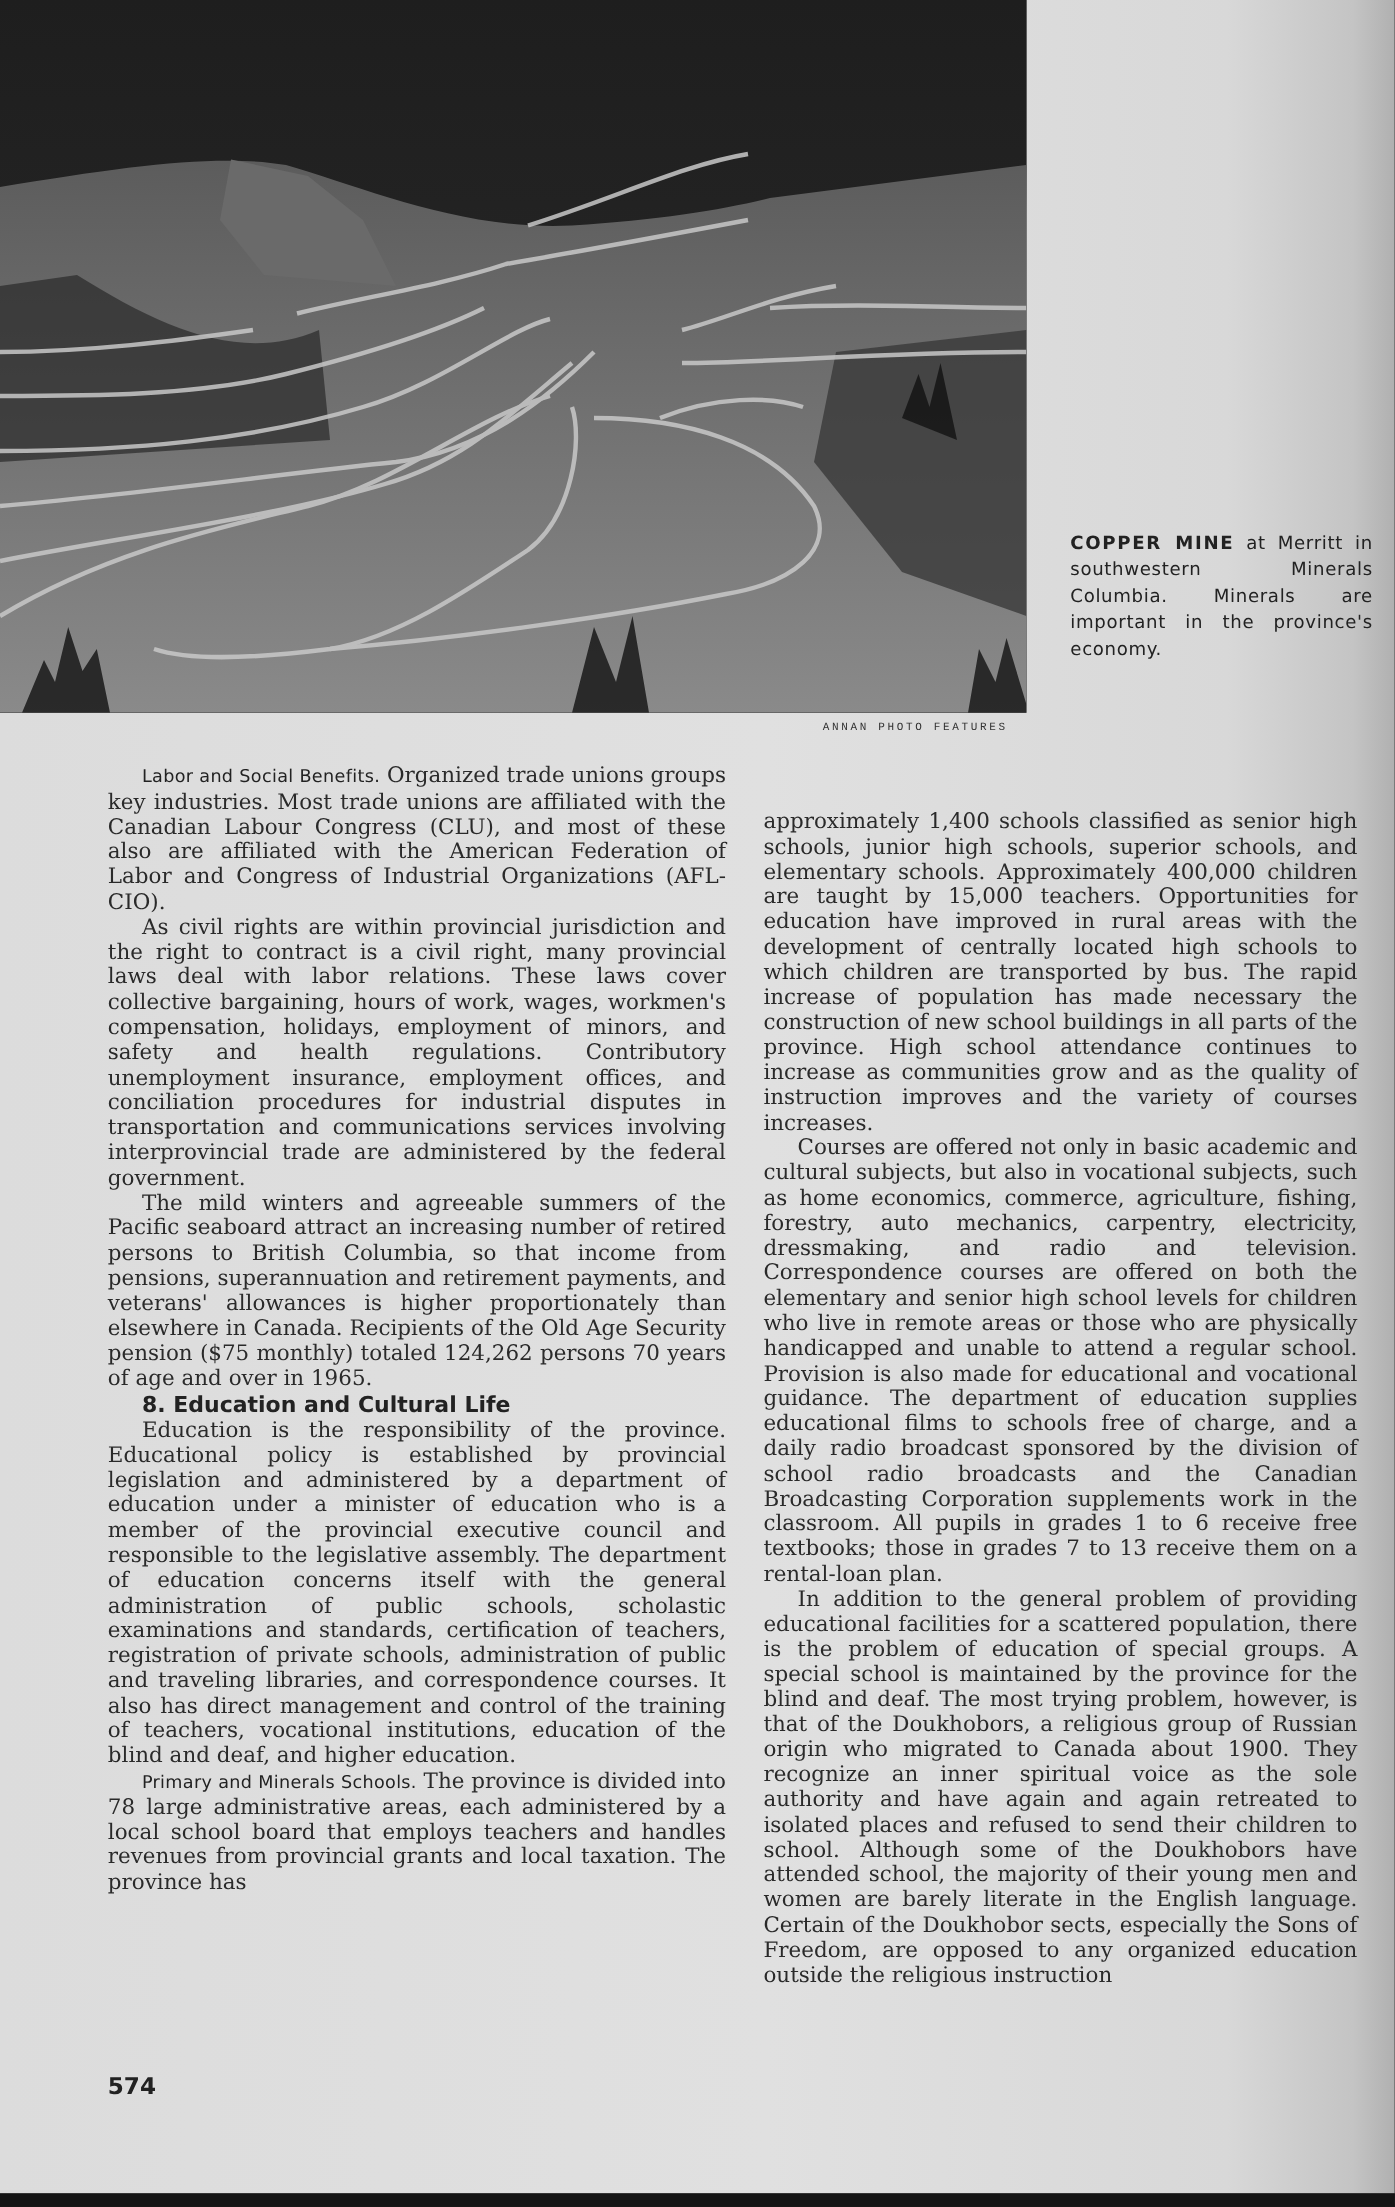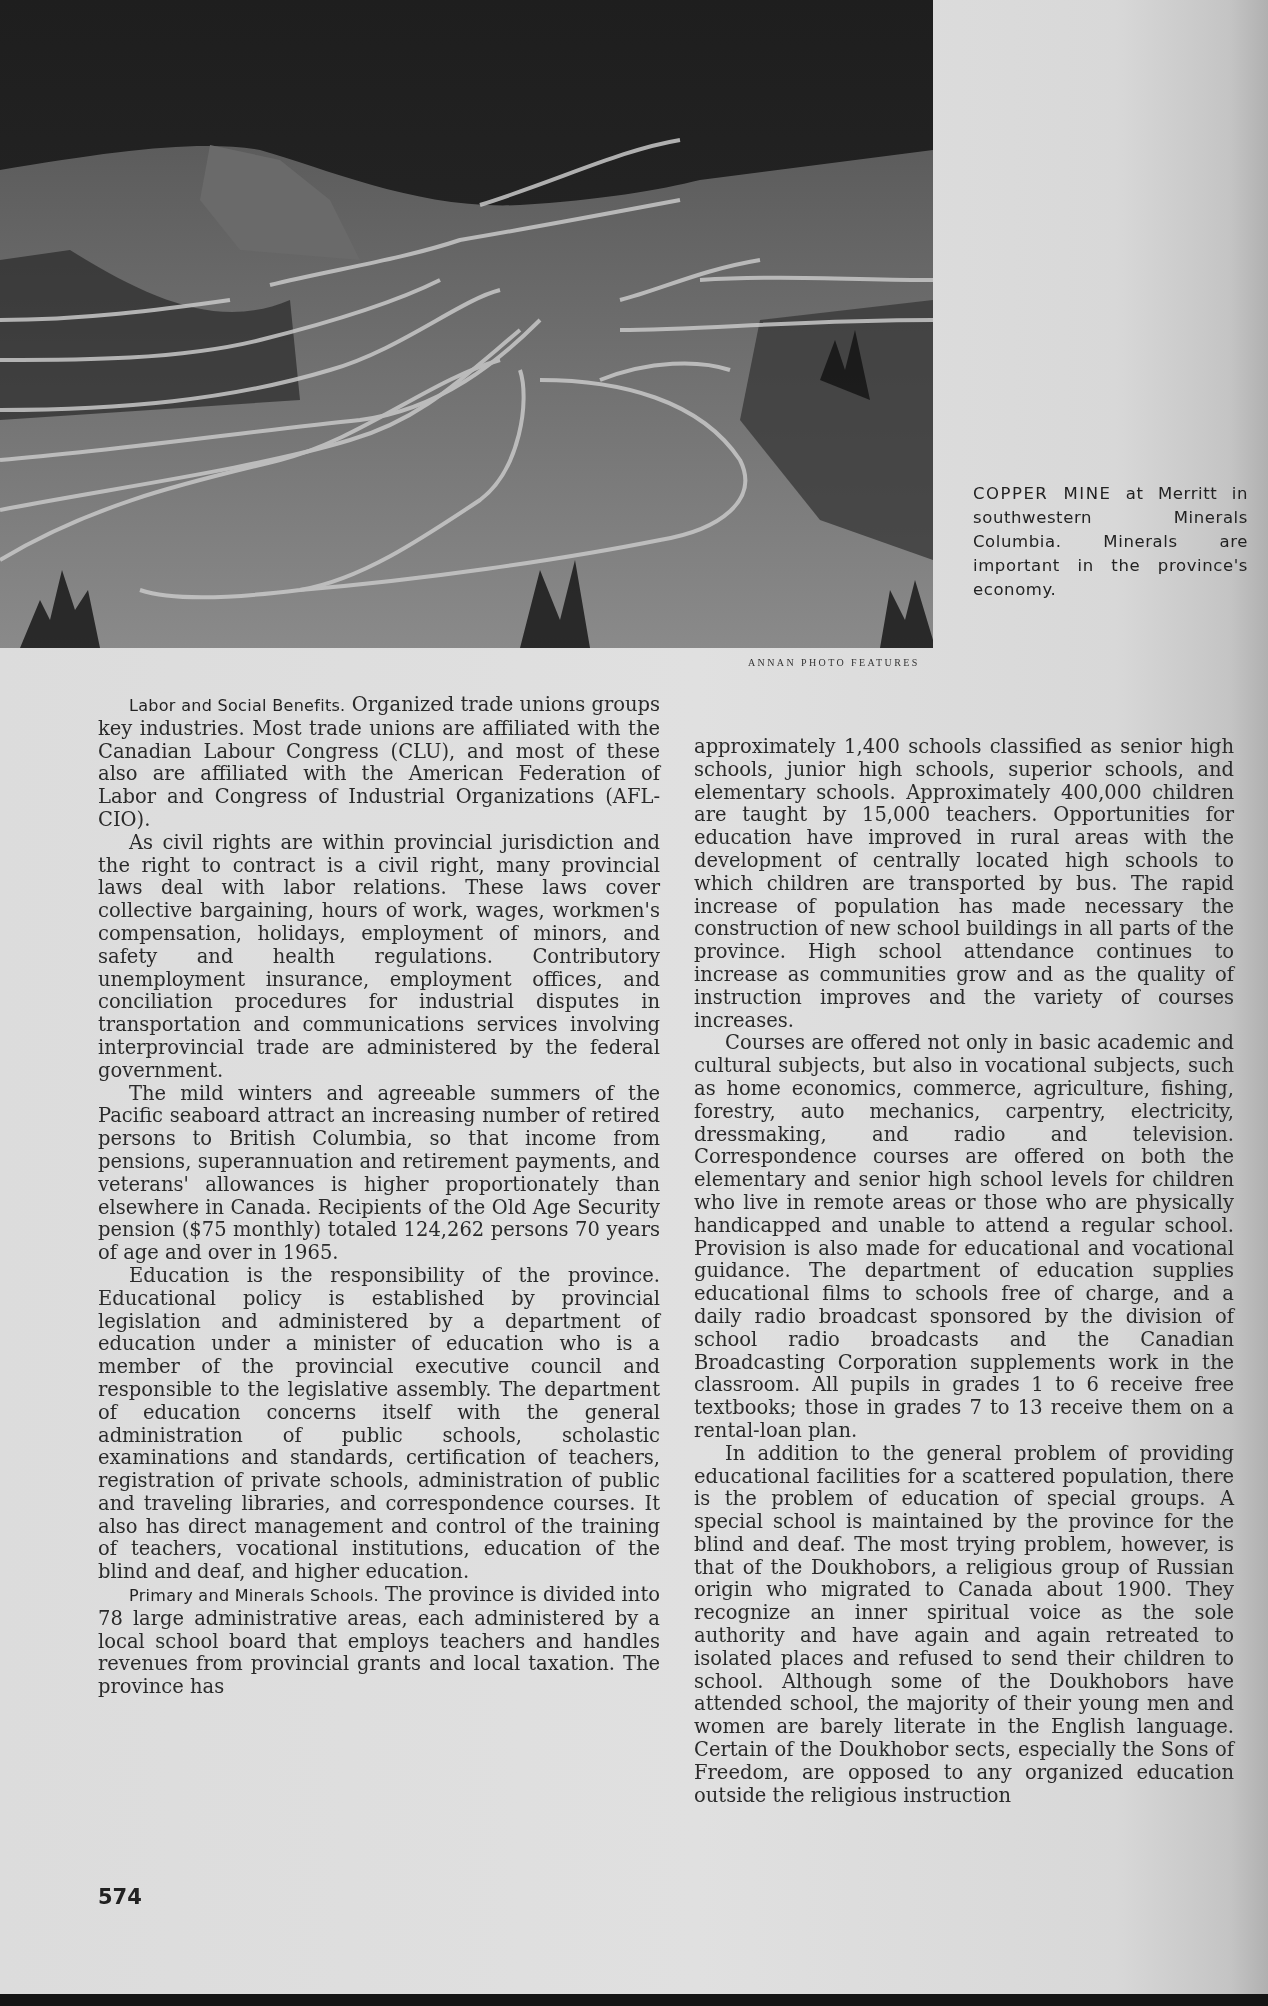--- a/index.html
+++ b/index.html
@@ -24,24 +24,24 @@
       linear-gradient(180deg, #1c1c1c 0%, #222 14%, #2e2e2e 22%, transparent 30%),
       radial-gradient(ellipse at 45% 62%, #9a9a9a 0%, #7a7a7a 25%, #4a4a4a 55%, #2a2a2a 80%),
       #333;
   }
   .photo svg { position: absolute; left: 0; top: 0; }
   .caption {
     position: absolute; left: 973px; top: 482px; width: 275px;
     font-family: "DejaVu Sans", sans-serif; font-size: 16.5px; line-height: 24px;
     color: #222; text-align: justify; letter-spacing: 0.6px;
   }
-  .caption .lead { font-weight: normal; letter-spacing: 1.5px; margin-top: 12px; }
+  .caption .lead { font-weight: bold; letter-spacing: 1.5px; margin-top: 12px; }
   .credit {
     position: absolute; left: 748px; top: 657px;
-    font-family: Liberation Serif, serif; font-size: 10px; letter-spacing: 2.4px; color: #333; text-align: center;
+    font-family: Liberation Mono, monospace; font-size: 10px; letter-spacing: 2.4px; color: #333; text-align: center;
   }
   .col {
     position: absolute; top: 694px;
     font-size: 19.5px; line-height: 22.8px; color: #2a2a2a;
     text-align: justify; hyphens: manual;
   }
   .col.left { left: 98px; width: 562px; }
   .col.right { left: 694px; width: 540px; top: 736px; }
   .col p { margin: 0; text-indent: 31px; }
   .col p.noindent { text-indent: 0; }
@@ -108,20 +108,21 @@
   <div class="credit">ANNAN PHOTO FEATURES</div>
 
   <div class="caption">
     <span class="lead">COPPER MINE</span><span> at Merritt in southwestern Minerals Columbia. Minerals are important in the province's economy.</span>
   </div>
 
   <div class="col left">
     <p><span class="runin">Labor and Social Benefits.</span><span> Organized trade unions groups key industries. Most trade unions are affiliated with the Canadian Labour Congress (CLU), and most of these also are affiliated with the American Federation of Labor and Congress of Industrial Organizations (AFL-CIO).</span></p>
     <p>As civil rights are within provincial jurisdiction and the right to contract is a civil right, many provincial laws deal with labor relations. These laws cover collective bargaining, hours of work, wages, workmen's compensation, holidays, employment of minors, and safety and health regulations. Contributory unemployment insurance, employment offices, and conciliation procedures for industrial disputes in transportation and communications services involving interprovincial trade are administered by the federal government.</p>
     <p>The mild winters and agreeable summers of the Pacific seaboard attract an increasing number of retired persons to British Columbia, so that income from pensions, superannuation and retirement payments, and veterans' allowances is higher proportionately than elsewhere in Canada. Recipients of the Old Age Security pension ($75 monthly) totaled 124,262 persons 70 years of age and over in 1965.</p>
+    <p class="section-heading">8. Education and Cultural Life</p>
     <p>Education is the responsibility of the province. Educational policy is established by provincial legislation and administered by a department of education under a minister of education who is a member of the provincial executive council and responsible to the legislative assembly. The department of education concerns itself with the general administration of public schools, scholastic examinations and standards, certification of teachers, registration of private schools, administration of public and traveling libraries, and correspondence courses. It also has direct management and control of the training of teachers, vocational institutions, education of the blind and deaf, and higher education.</p>
     <p><span class="runin">Primary and Minerals Schools.</span><span> The province is divided into 78 large administrative areas, each administered by a local school board that employs teachers and handles revenues from provincial grants and local taxation. The province has</span></p>
   </div>
 
   <div class="col right">
     <p class="noindent">approximately 1,400 schools classified as senior high schools, junior high schools, superior schools, and elementary schools. Approximately 400,000 children are taught by 15,000 teachers. Opportunities for education have improved in rural areas with the development of centrally located high schools to which children are transported by bus. The rapid increase of population has made necessary the construction of new school buildings in all parts of the province. High school attendance continues to increase as communities grow and as the quality of instruction improves and the variety of courses increases.</p>
     <p>Courses are offered not only in basic academic and cultural subjects, but also in vocational subjects, such as home economics, commerce, agriculture, fishing, forestry, auto mechanics, carpentry, electricity, dressmaking, and radio and television. Correspondence courses are offered on both the elementary and senior high school levels for children who live in remote areas or those who are physically handicapped and unable to attend a regular school. Provision is also made for educational and vocational guidance. The department of education supplies educational films to schools free of charge, and a daily radio broadcast sponsored by the division of school radio broadcasts and the Canadian Broadcasting Corporation supplements work in the classroom. All pupils in grades 1 to 6 receive free textbooks; those in grades 7 to 13 receive them on a rental-loan plan.</p>
     <p>In addition to the general problem of providing educational facilities for a scattered population, there is the problem of education of special groups. A special school is maintained by the province for the blind and deaf. The most trying problem, however, is that of the Doukhobors, a religious group of Russian origin who migrated to Canada about 1900. They recognize an inner spiritual voice as the sole authority and have again and again retreated to isolated places and refused to send their children to school. Although some of the Doukhobors have attended school, the majority of their young men and women are barely literate in the English language. Certain of the Doukhobor sects, especially the Sons of Freedom, are opposed to any organized education outside the religious instruction</p>
   </div>
 

